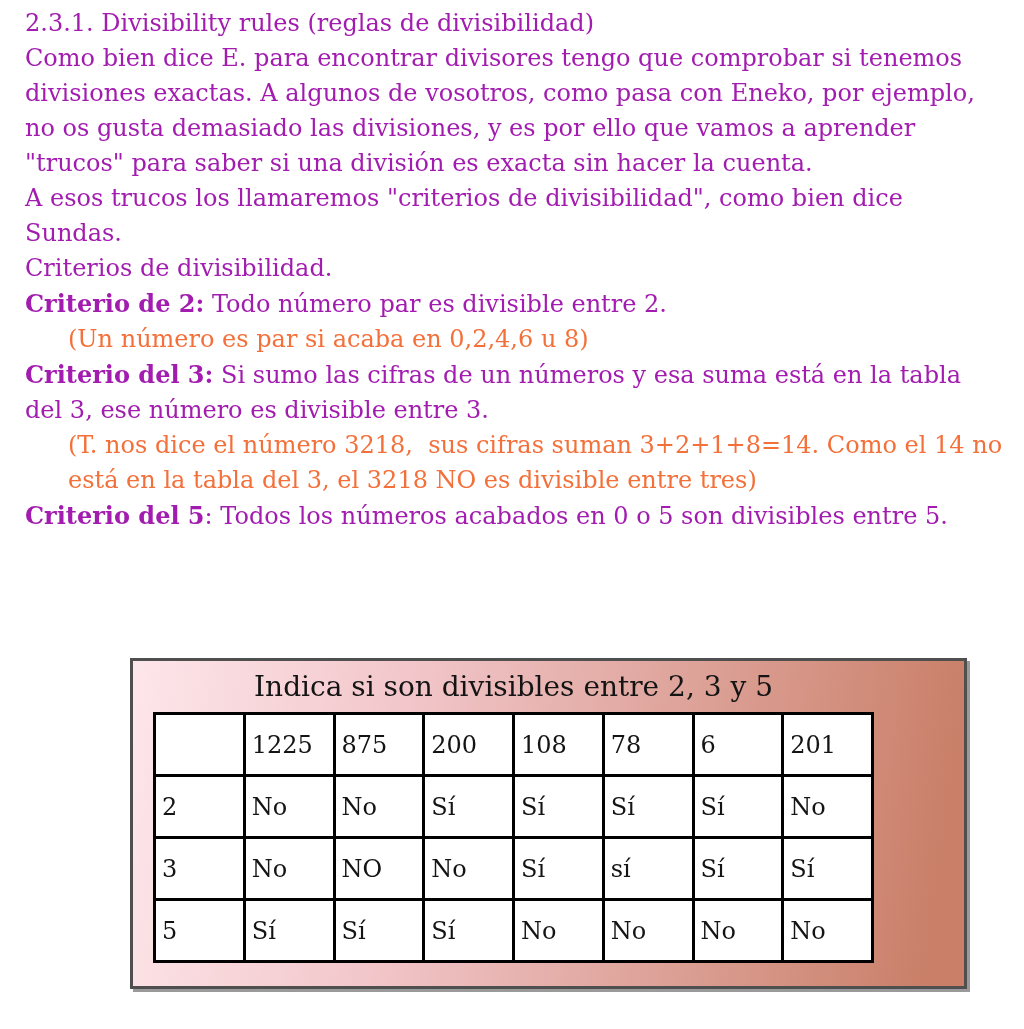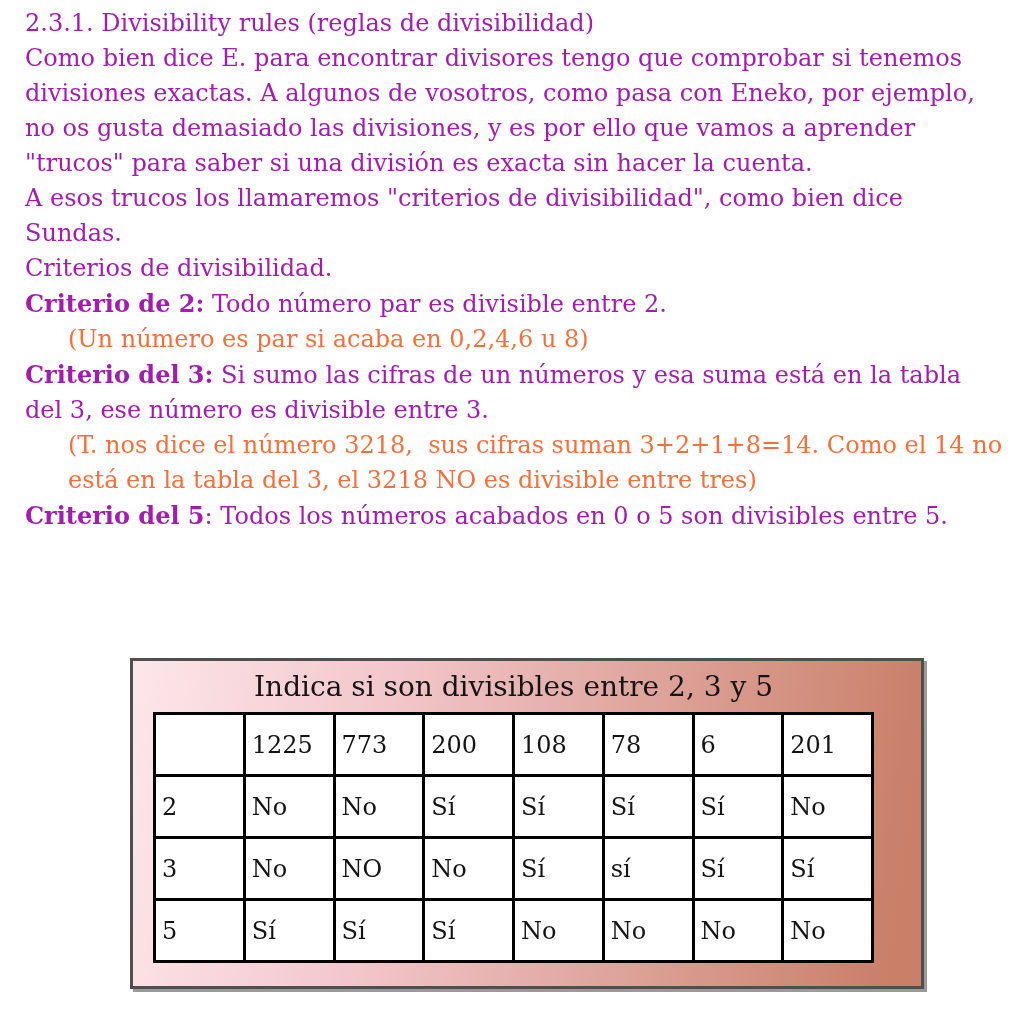--- a/index.html
+++ b/index.html
@@ -35,20 +35,21 @@
   }
   .box {
     position: absolute;
     left: 130px;
     top: 658px;
     width: 788px;
     height: 325px;
     border: 3px solid #4f4f4f;
     background: linear-gradient(98deg, #fde6ea 0%, #f2c6ca 32%, #c97f68 96%);
     box-shadow: 3px 3px 0 rgba(100, 100, 100, 0.65);
+    padding-left: 43px;
   }
   .box-title {
     position: absolute;
     left: 20px;
     top: 9px;
     width: 721px;
     text-align: center;
     font-size: 28px;
     color: #141414;
   }
@@ -93,21 +94,21 @@
   <div class="line"><span class="lead">Criterio del 5</span><span>: Todos los números acabados en 0 o 5 son divisibles entre 5.</span></div>
 </div>
 
 <div class="box">
   <div class="box-title">Indica si son divisibles entre 2, 3 y 5</div>
   <table class="div-table">
     <tbody>
         <tr>
       <td></td>
       <td>1225</td>
-      <td>773</td>
+      <td>875</td>
       <td>200</td>
       <td>108</td>
       <td>78</td>
       <td>6</td>
       <td>201</td>
     </tr>
     <tr>
       <td>2</td>
       <td>No</td>
       <td>No</td>

